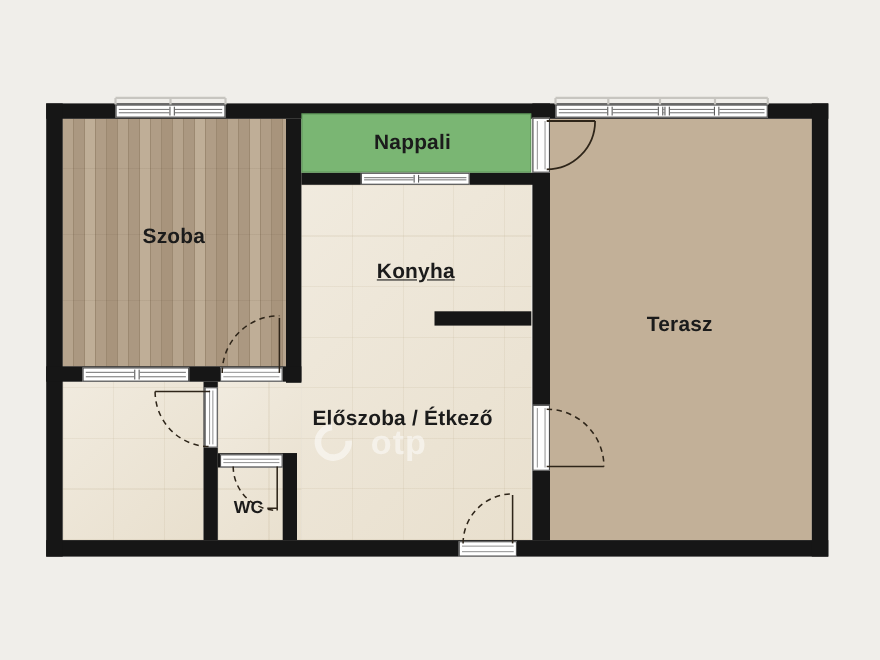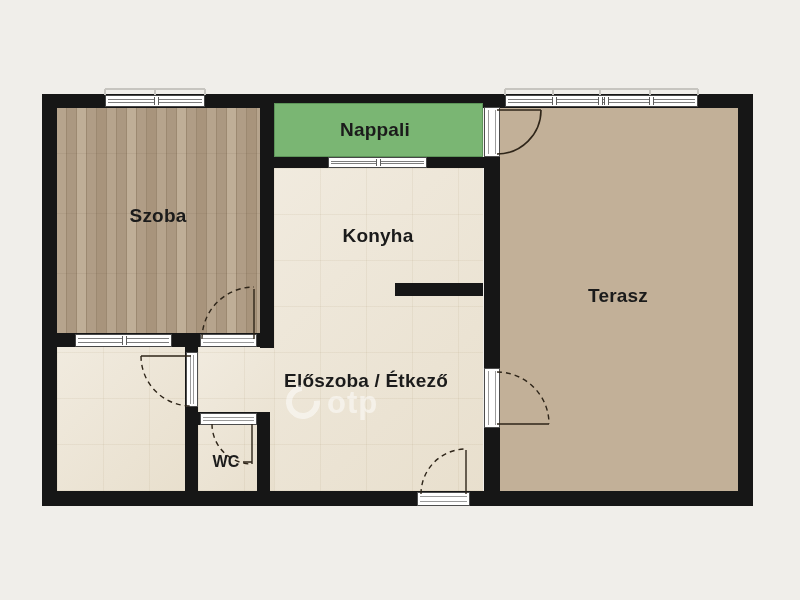--- a/index.html
+++ b/index.html
@@ -54,21 +54,21 @@
   .door .dg-v{position:absolute;top:2px;bottom:2px;left:3px;right:3px;border-left:1px solid #9a9a9a;border-right:1px solid #9a9a9a;}
   .door .dg-h{position:absolute;left:2px;right:2px;top:3px;bottom:3px;border-top:1px solid #9a9a9a;border-bottom:1px solid #9a9a9a;}
   .room-label{
     position:absolute;transform:translate(-50%,-50%);
     font-weight:bold;font-size:19px;color:#1b1b1b;white-space:nowrap;
     letter-spacing:0.2px;
   }
   #arc-layer{position:absolute;left:0;top:0;}
   .watermark{
     position:absolute;left:286px;top:384px;height:36px;
-    display:flex;align-items:center;gap:7px;
+    display:flex;align-items:center;gap:17px;
     color:#ffffff;opacity:0.5;pointer-events:none;justify-content:flex-end;
   }
   .wm-ring{
     width:22px;height:22px;border-radius:50%;
     border:6px solid #fff;border-top-color:transparent;
     transform:rotate(40deg);display:inline-block;
   }
   .wm-brand{font-size:31px;font-weight:bold;letter-spacing:1px;line-height:1;}
   .wm-suffix{font-size:30px;font-weight:300;letter-spacing:0.5px;line-height:1;}
 </style>
@@ -159,21 +159,21 @@
       <path d="M141,356 A50,50 0 0 0 191,406" stroke-dasharray="5 4"></path>
       <path d="M252,424 L252,464 M252,462 L243,462"></path>
       <path d="M212,424 A40,40 0 0 0 252,464" stroke-dasharray="5 4"></path>
       <path d="M466,494 L466,450"></path>
       <path d="M421,494 A45,45 0 0 1 466,449" stroke-dasharray="5 4"></path>
     </g>
   </svg>
 
   <div class="room-label" style="left:158px;top:216px;">Szoba</div>
   <div class="room-label" style="left:375px;top:130px;">Nappali</div>
-  <div class="room-label" style="left:378px;top:236px;">Konyha</div>
+  <div class="room-label" style="left:378px;top:248px;text-decoration:underline;">Konyha</div>
   <div class="room-label" style="left:618px;top:296px;">Terasz</div>
   <div class="room-label" style="left:366px;top:381px;">Előszoba / Étkező</div>
   <div class="room-label" style="left:226px;top:462px;font-size:16px;">WC</div>
 
   <div class="watermark">
     <span class="wm-ring"></span>
     <span class="wm-brand">otp</span>
   </div>
 
 </div>

